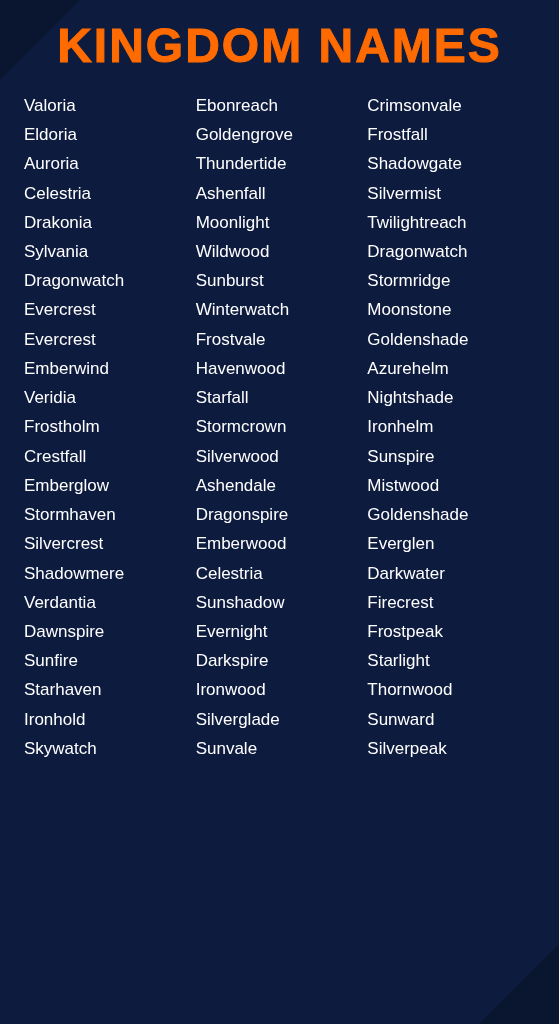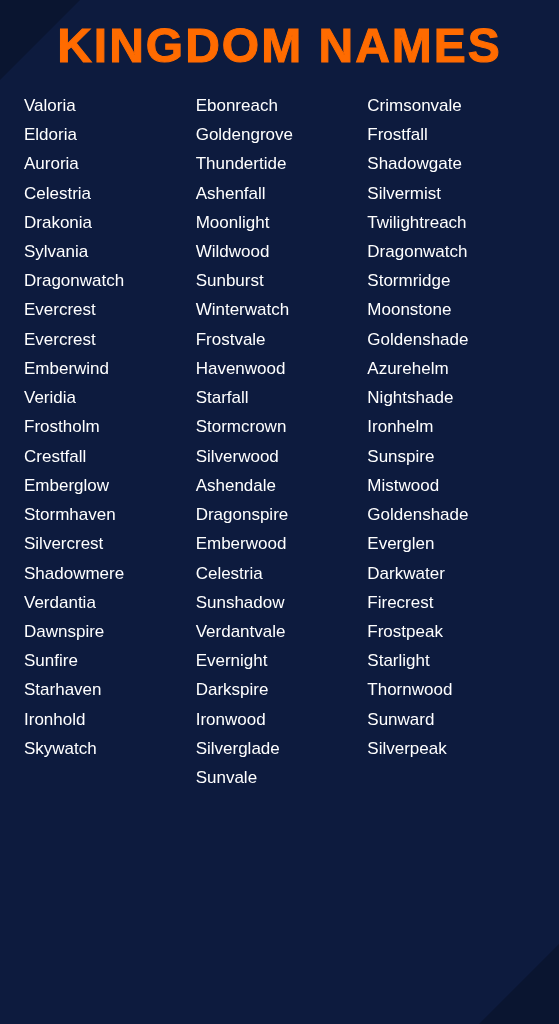--- a/index.html
+++ b/index.html
@@ -111,21 +111,20 @@
         <div class="name-item">Frostvale</div>
         <div class="name-item">Havenwood</div>
         <div class="name-item">Starfall</div>
         <div class="name-item">Stormcrown</div>
         <div class="name-item">Silverwood</div>
         <div class="name-item">Ashendale</div>
         <div class="name-item">Dragonspire</div>
         <div class="name-item">Emberwood</div>
         <div class="name-item">Celestria</div>
         <div class="name-item">Sunshadow</div>
-        <div class="name-item">Verdantvale</div>
         <div class="name-item">Evernight</div>
         <div class="name-item">Darkspire</div>
         <div class="name-item">Ironwood</div>
         <div class="name-item">Silverglade</div>
         <div class="name-item">Sunvale</div>
       </div>
       <div>
         <div class="name-item">Crimsonvale</div>
         <div class="name-item">Frostfall</div>
         <div class="name-item">Shadowgate</div>

